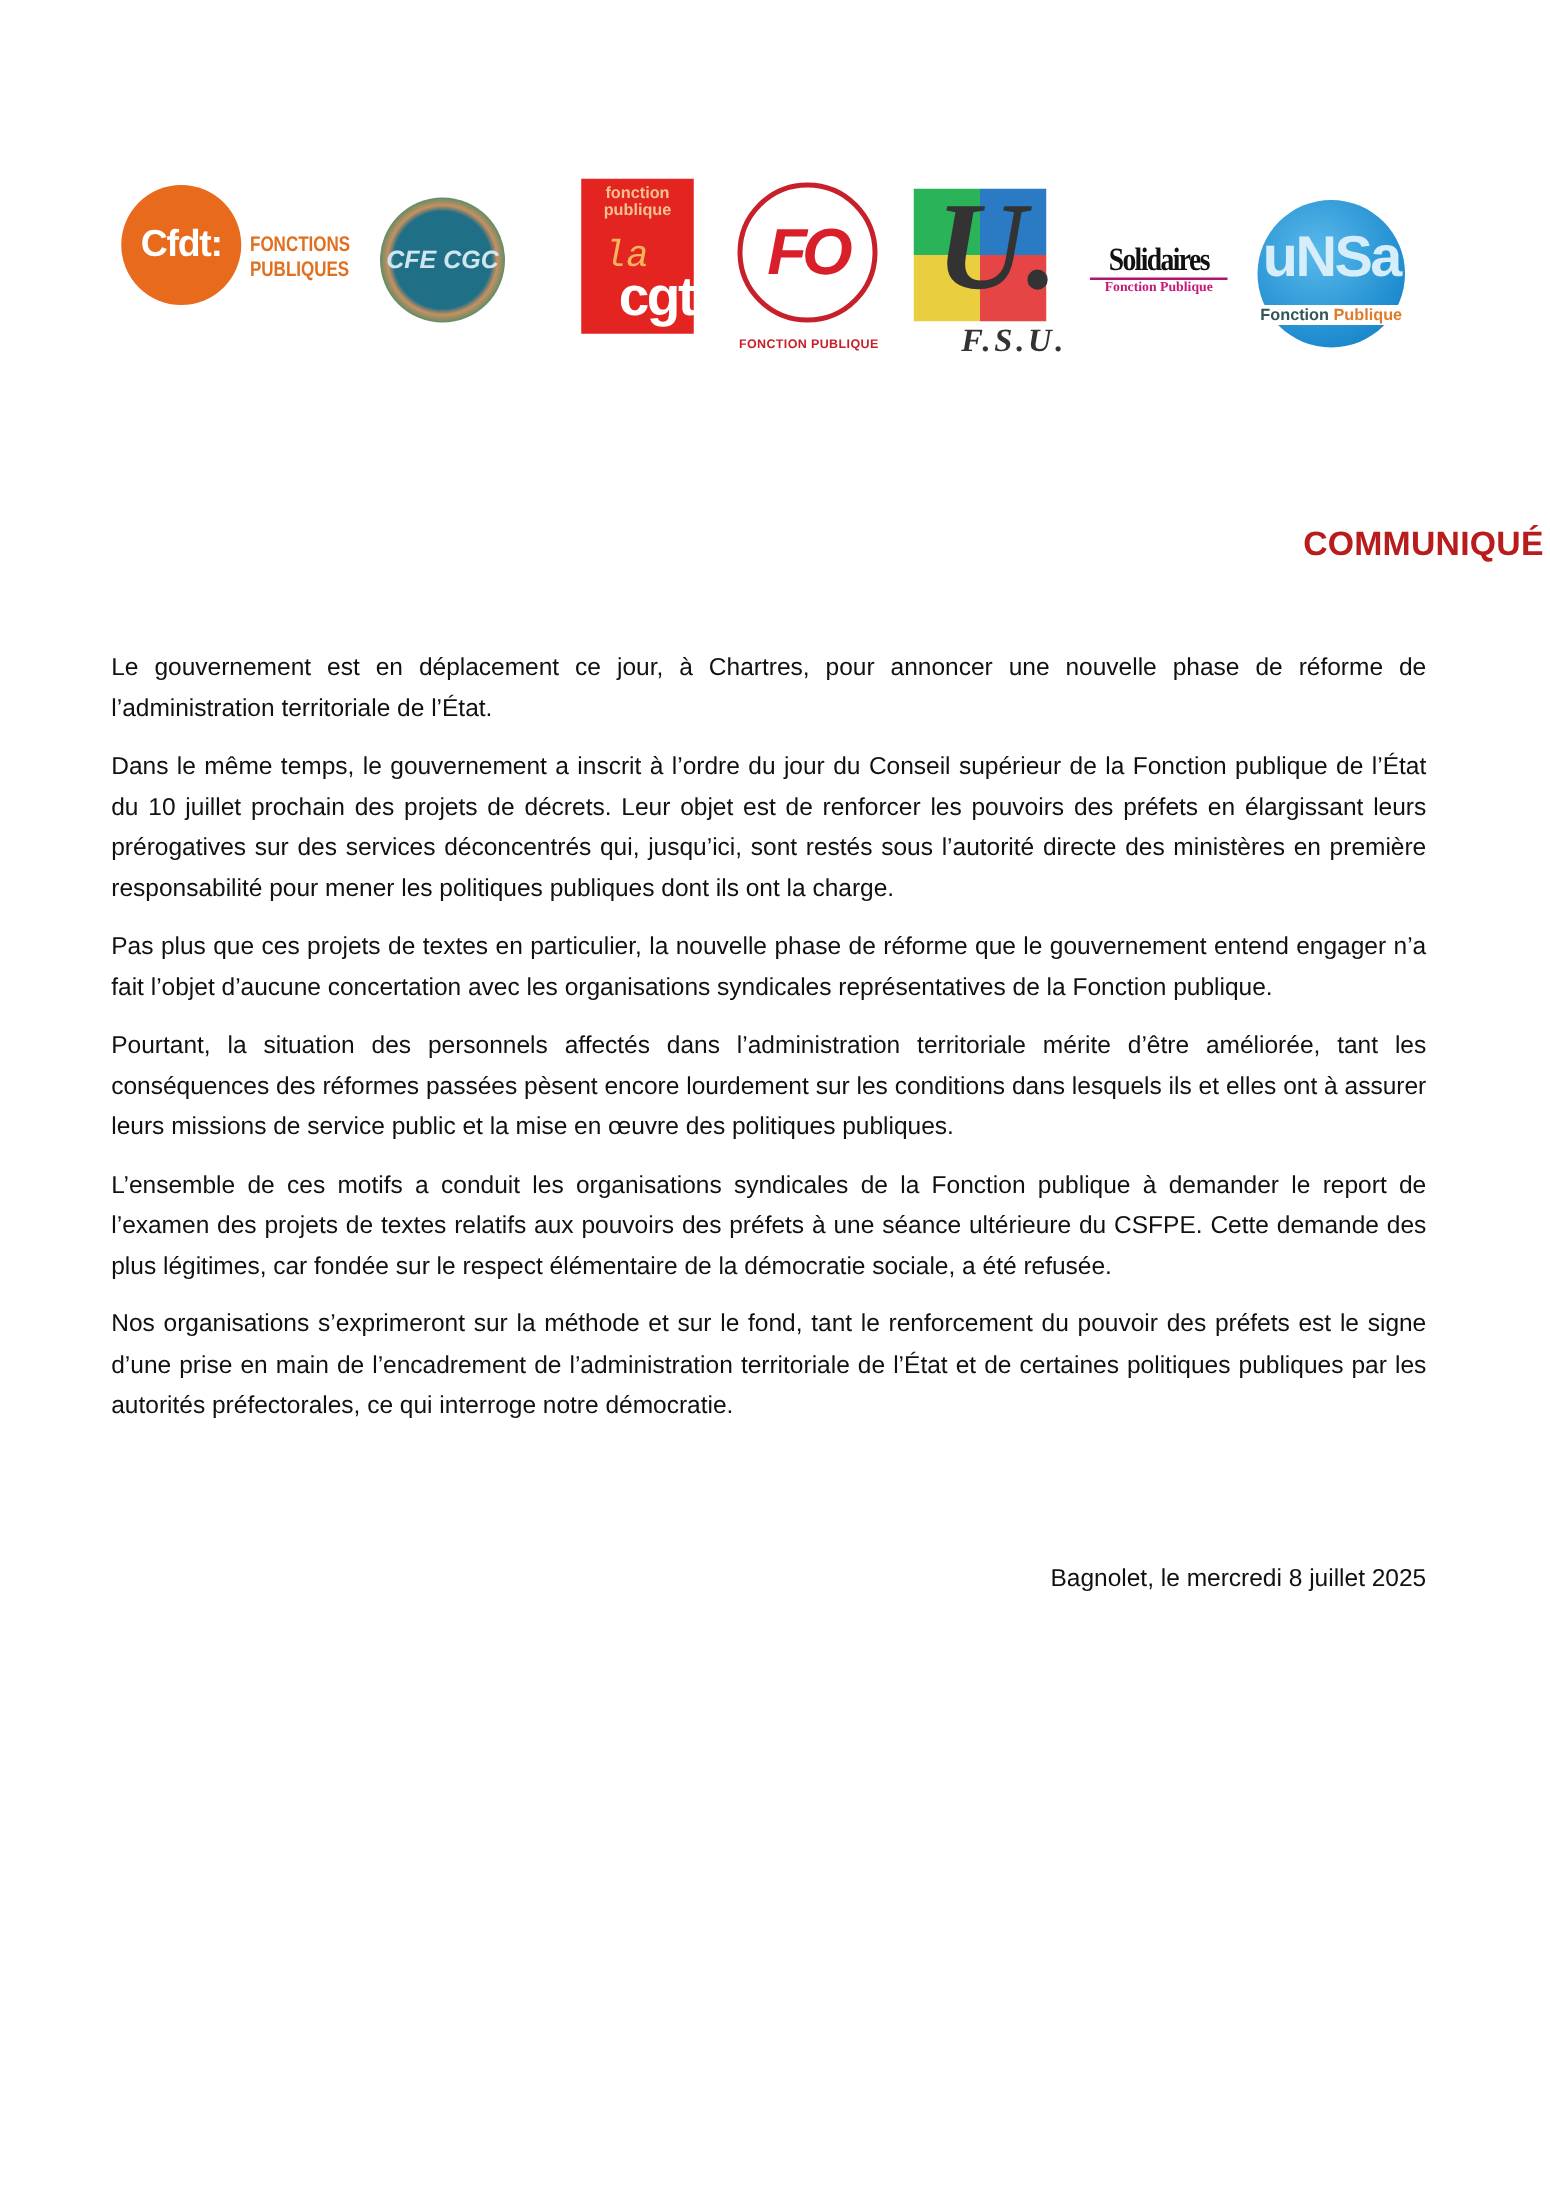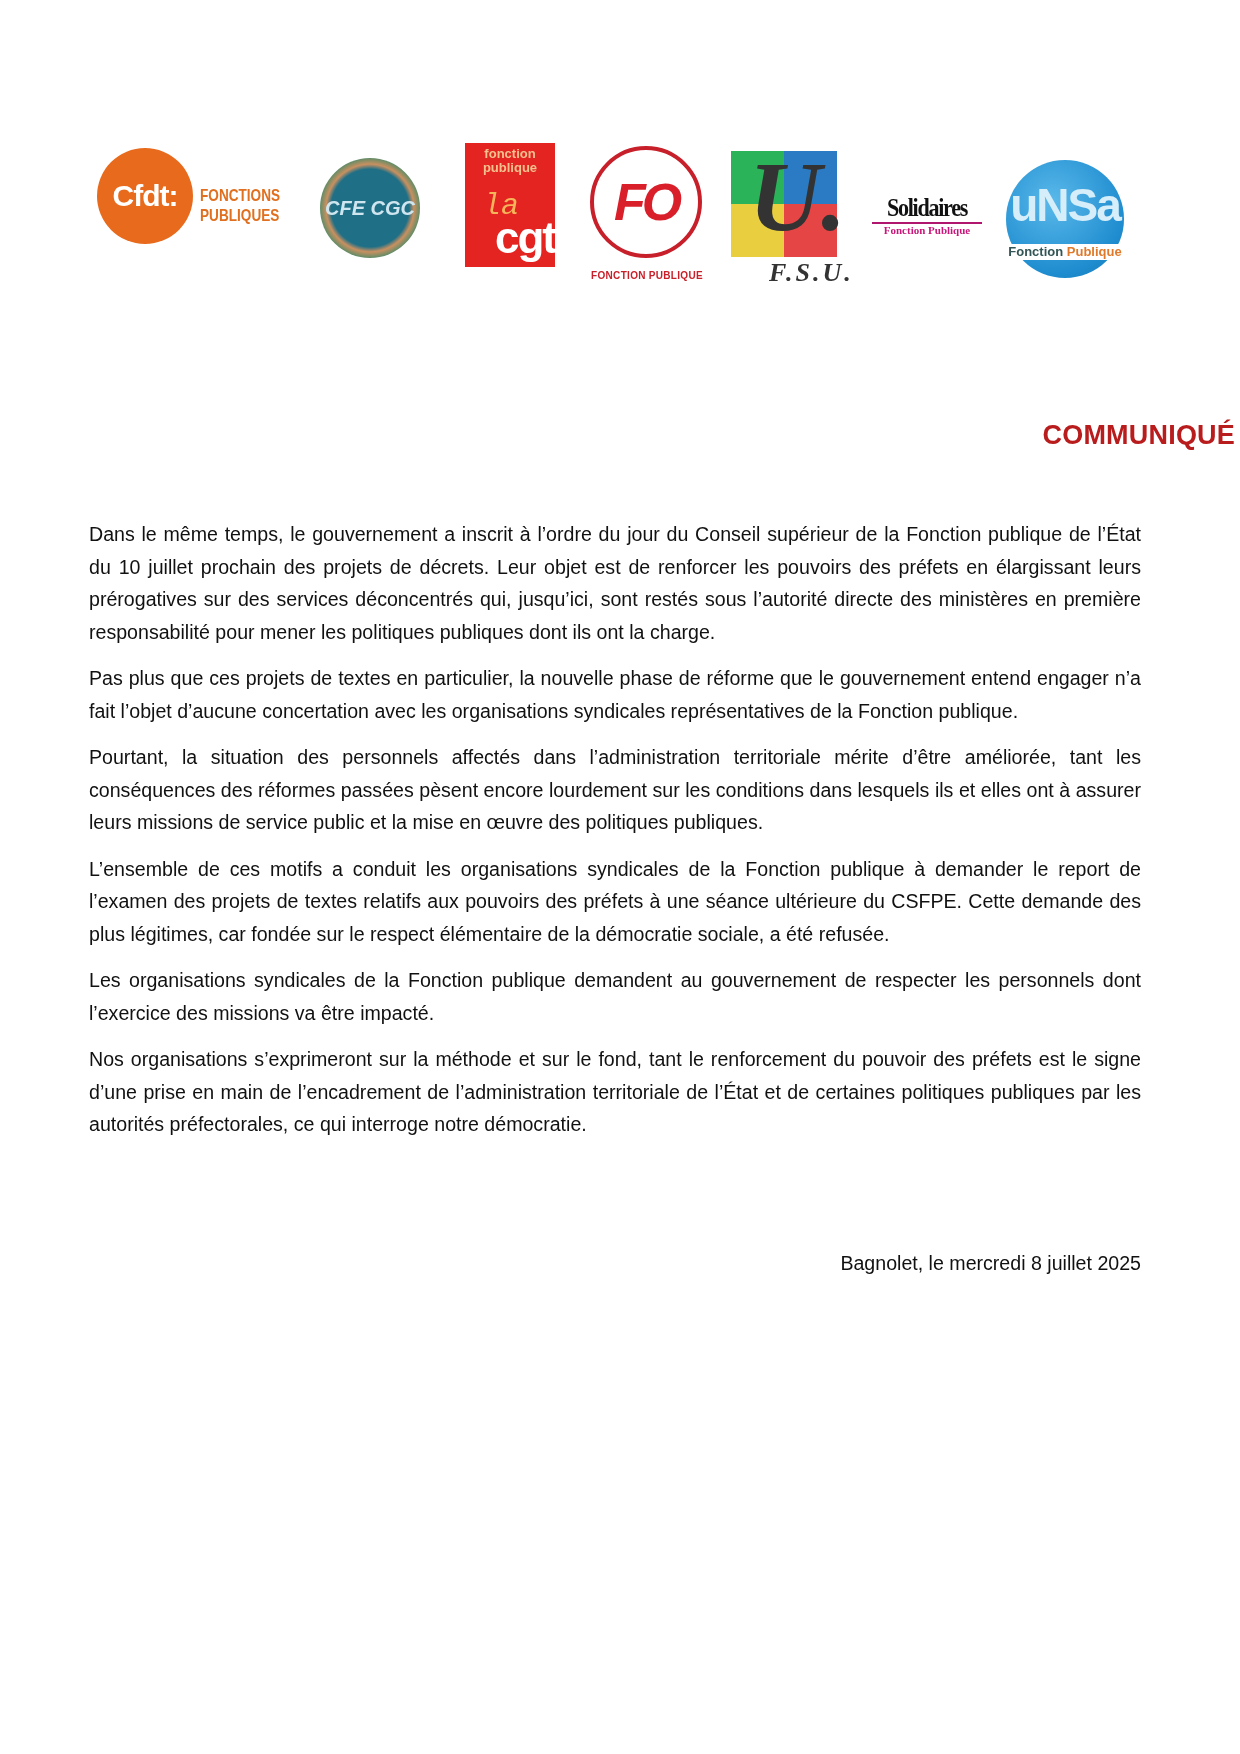--- a/index.html
+++ b/index.html
@@ -8,21 +8,21 @@
   .logos { position: absolute; left: 0; top: 0; width: 1240px; height: 300px; }
 
   
   .cfdt-circle { position: absolute; left: 97px; top: 148px; width: 96px; height: 96px; border-radius: 50%;
     background: #e86a1c; color: #fff; font-weight: bold; font-size: 30px; display: flex; align-items: center; justify-content: center;
     letter-spacing: -1px; }
   .cfdt-text { position: absolute; left: 200px; top: 186px; color: #e0701f; font-weight: bold; font-size: 17px; line-height: 20px;
     font-family: "Liberation Sans Narrow", "Liberation Sans", sans-serif; transform: scaleX(0.8); transform-origin: left top; }
 
   
-  .cfe { position: absolute; left: 320px; top: 158px; width: 100px; height: 100px; border-radius: 50%;
+  .cfe { position: absolute; left: 304px; top: 158px; width: 100px; height: 100px; border-radius: 50%;
     background: radial-gradient(circle at 50% 50%, #1f6f86 0 55%, #c99060 62%, #2d8a6a 75%, #1e6a58 100%);
     color: #cfe6f0; font-weight: bold; font-style: italic; font-size: 20px; display: flex; align-items: center; justify-content: center; line-height: 20px; text-align: center; }
 
   
   .cgt { position: absolute; left: 465px; top: 143px; width: 90px; height: 124px; background: #e32421; color: #fff; }
   .cgt .t1 { position: absolute; top: 4px; left: 0; width: 100%; text-align: center; color: #f5c28e; font-weight: bold; font-size: 13px; line-height: 14px; }
   .cgt .t2 { position: absolute; top: 46px; left: 18px; color: #f6b55a; font-style: italic; font-size: 30px; font-family: Liberation Mono, monospace; }
   .cgt .t3 { position: absolute; top: 70px; left: 0; width: 100%; text-align: right; font-weight: bold; font-size: 44px; letter-spacing: -2px; }
 
   
@@ -103,21 +103,21 @@
 
   <div class="unsa">
     <div class="t1">uNSa</div>
     <div class="t2"><span>Fonction </span><span class="o">Publique</span></div>
   </div>
 </div>
 
 <h1 class="title" style="margin:0;">COMMUNIQUÉ</h1>
 
 <div class="body-text">
+  <p>Le gouvernement est en déplacement ce jour, à Chartres, pour annoncer une nouvelle phase de réforme de l’administration territoriale de l’État.</p>
   <p>Dans le même temps, le gouvernement a inscrit à l’ordre du jour du Conseil supérieur de la Fonction publique de l’État du 10 juillet prochain des projets de décrets. Leur objet est de renforcer les pouvoirs des préfets en élargissant leurs prérogatives sur des services déconcentrés qui, jusqu’ici, sont restés sous l’autorité directe des ministères en première responsabilité pour mener les politiques publiques dont ils ont la charge.</p>
   <p>Pas plus que ces projets de textes en particulier, la nouvelle phase de réforme que le gouvernement entend engager n’a fait l’objet d’aucune concertation avec les organisations syndicales représentatives de la Fonction publique.</p>
   <p>Pourtant, la situation des personnels affectés dans l’administration territoriale mérite d’être améliorée, tant les conséquences des réformes passées pèsent encore lourdement sur les conditions dans lesquels ils et elles ont à assurer leurs missions de service public et la mise en œuvre des politiques publiques.</p>
   <p>L’ensemble de ces motifs a conduit les organisations syndicales de la Fonction publique à demander le report de l’examen des projets de textes relatifs aux pouvoirs des préfets à une séance ultérieure du CSFPE. Cette demande des plus légitimes, car fondée sur le respect élémentaire de la démocratie sociale, a été refusée.</p>
-  <p>Les organisations syndicales de la Fonction publique demandent au gouvernement de respecter les personnels dont l’exercice des missions va être impacté.</p>
   <p>Nos organisations s’exprimeront sur la méthode et sur le fond, tant le renforcement du pouvoir des préfets est le signe d’une prise en main de l’encadrement de l’administration territoriale de l’État et de certaines politiques publiques par les autorités préfectorales, ce qui interroge notre démocratie.</p>
 </div>
 
 <div class="signature">Bagnolet, le mercredi 8 juillet 2025</div>
 
 </body></html>

